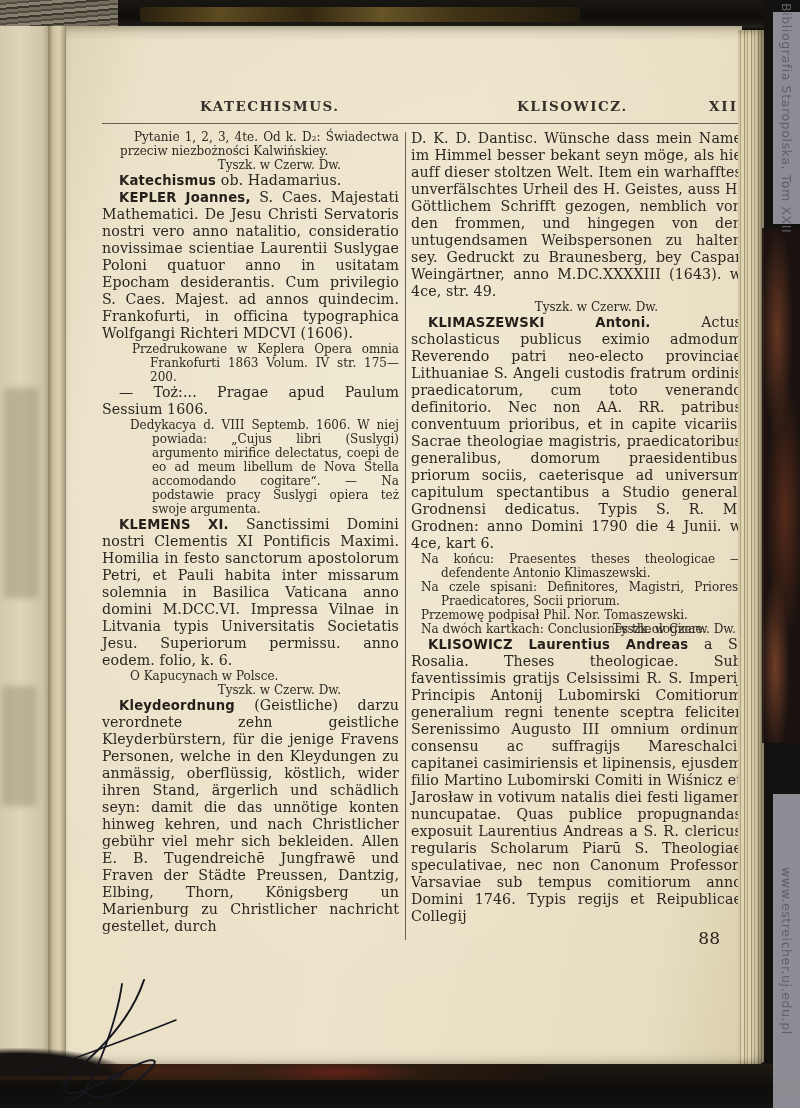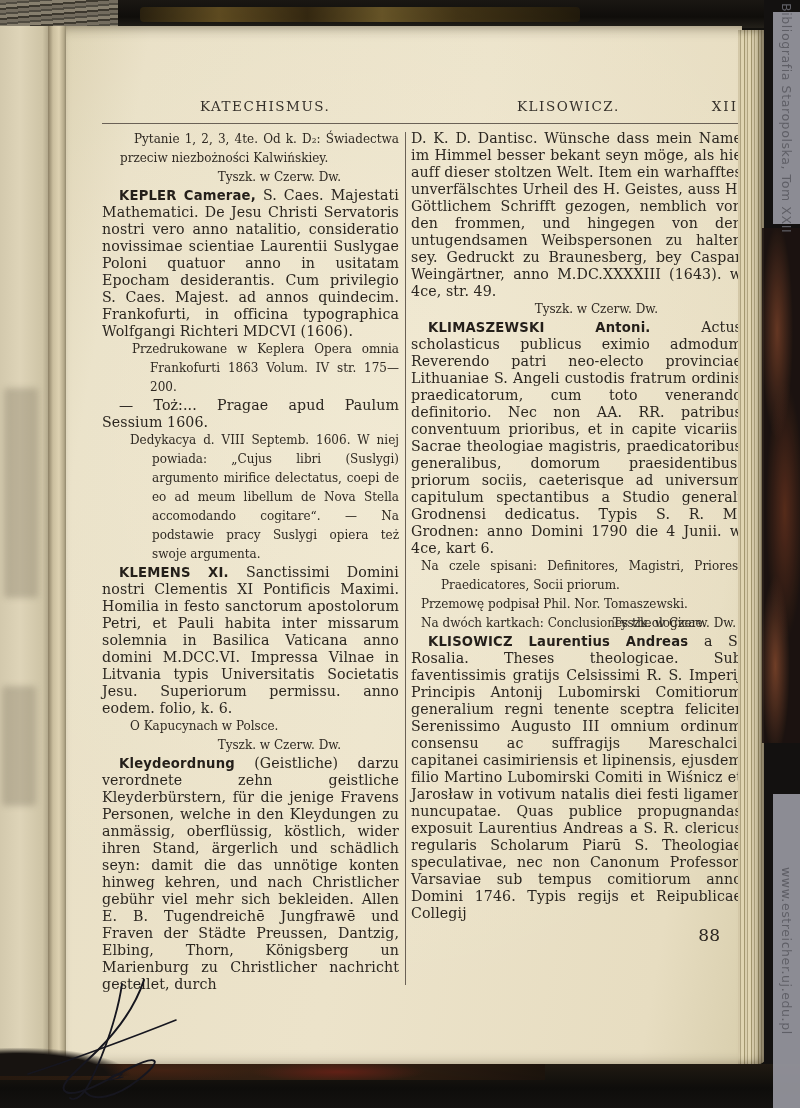--- a/index.html
+++ b/index.html
@@ -87,21 +87,21 @@
   .overlay-label span {
     writing-mode:vertical-rl;
     font-family:"DejaVu Sans","Liberation Sans",sans-serif;
     font-size:12.5px; letter-spacing:.6px; color:#5f5f66; white-space:nowrap;
   }
   .label-volume { top:12px; height:212px; }
   .label-site   { top:794px; height:314px; }
   
   .header {
     position:absolute; left:36px; top:72px; width:640px; height:18px;
-    font-weight:normal; font-size:13.5px; letter-spacing:1.5px; color:#35302a;
+    font-weight:bold; font-size:13.5px; letter-spacing:1.5px; color:#35302a;
   }
   .header .h-left  { position:absolute; left:98px; }
   .header .h-right { position:absolute; left:415px; }
   .header .h-folio { position:absolute; right:4px; letter-spacing:2px;text-align:center; }
   .rule {
     position:absolute; left:36px; top:97px; width:640px; height:1px;
     background:#6a6156;
   }
   .cols {
     position:absolute; left:36px; top:104px; width:640px;
@@ -112,21 +112,21 @@
   .col-right { width:331px; }
   p { text-align:justify; }
   .entry {
     font-size:14.2px; line-height:17px; text-indent:17px; letter-spacing:.1px;
   }
   .entry b, .headword {
     font-family:"DejaVu Sans","Liberation Sans",sans-serif;
     font-size:13.2px; letter-spacing:.2px; color:#241f1a;
   }
   .note {
-    font-size:12px; line-height:19px; color:#2f2922;
+    font-size:12px; line-height:14px; color:#2f2922;
   }
   .n-pytanie       { padding-left:18px; text-indent:14px; }
   .n-przedruk      { padding-left:48px; text-indent:-18px; }
   .n-dedykacya     { padding-left:50px; text-indent:-22px; }
   .n-kapucynach    { padding-left:28px; }
   .n-hang          { padding-left:30px; text-indent:-20px; }
   .src-right       { text-align:right; padding-right:58px; }
   .src-right-wide  { text-align:right; padding-right:84px; }
   .note-withsrc    { position:relative; }
   .note-withsrc .src-abs {
@@ -159,22 +159,23 @@
       <span class="h-folio">XII</span>
     </div>
     <div class="rule"></div>
 
     <div class="cols">
 
       <div class="col-left">
         <p class="note n-pytanie">Pytanie 1, 2, 3, 4te. Od k. D₂: Świadectwa przeciw niezbożności Kalwińskiey.</p>
         <p class="note src-right">Tyszk. w Czerw. Dw.</p>
 
-
-        <p class="entry"><b>KEPLER Camerae,</b><span> S. Caes. Majestati Mathematici. De Jesu Christi Servatoris nostri vero anno natalitio, consideratio novissimae scientiae Laurentii Suslygae Poloni quatuor anno in usitatam Epocham desiderantis. Cum privilegio S. Caes. Majest. ad annos quindecim. Frankofurti, in officina typographica Wolfgangi Richteri MDCVI (1606).</span></p>
+        <p class="entry"><b>Katechismus</b><span> ob. Hadamarius.</span></p>
+
+        <p class="entry"><b>KEPLER Joannes,</b><span> S. Caes. Majestati Mathematici. De Jesu Christi Servatoris nostri vero anno natalitio, consideratio novissimae scientiae Laurentii Suslygae Poloni quatuor anno in usitatam Epocham desiderantis. Cum privilegio S. Caes. Majest. ad annos quindecim. Frankofurti, in officina typographica Wolfgangi Richteri MDCVI (1606).</span></p>
 
         <p class="note n-przedruk">Przedrukowane w Keplera Opera omnia Frankofurti 1863 Volum. IV str. 175—200.</p>
 
         <p class="entry">— Toż:... Pragae apud Paulum Sessium 1606.</p>
 
         <p class="note n-dedykacya">Dedykacya d. VIII Septemb. 1606. W niej powiada: „Cujus libri (Suslygi) argumento mirifice delectatus, coepi de eo ad meum libellum de Nova Stella accomodando cogitare“. — Na podstawie pracy Suslygi opiera też swoje argumenta.</p>
 
         <p class="entry"><b>KLEMENS XI.</b><span> Sanctissimi Domini nostri Clementis XI Pontificis Maximi. Homilia in festo sanctorum apostolorum Petri, et Pauli habita inter missarum solemnia in Basilica Vaticana anno domini M.DCC.VI. Impressa Vilnae in Litvania typis Universitatis Societatis Jesu. Superiorum permissu. anno eodem. folio, k. 6.</span></p>
 
 
@@ -185,20 +186,21 @@
       </div>
 
       <div class="divider"></div>
 
       <div class="col-right">
         <p class="entry" style="text-indent:0;">D. K. D. Dantisc. Wünsche dass mein Name im Himmel besser bekant seyn möge, als hie auff dieser stoltzen Welt. Item ein warhafftes unverfälschtes Urheil des H. Geistes, auss H. Göttlichem Schrifft gezogen, nemblich von den frommen, und hingegen von den untugendsamen Weibspersonen zu halten sey. Gedruckt zu Braunesberg, bey Caspar Weingärtner, anno M.DC.XXXXIII (1643). w 4ce, str. 49.</p>
         <p class="note src-right-wide">Tyszk. w Czerw. Dw.</p>
 
         <p class="entry"><b>KLIMASZEWSKI Antoni.</b><span> Actus scholasticus publicus eximio admodum Reverendo patri neo-electo provinciae Lithuaniae S. Angeli custodis fratrum ordinis praedicatorum, cum toto venerando definitorio. Nec non AA. RR. patribus conventuum prioribus, et in capite vicariis. Sacrae theologiae magistris, praedicatoribus generalibus, domorum praesidentibus, priorum sociis, caeterisque ad universum capitulum spectantibus a Studio generali Grodnensi dedicatus. Typis S. R. M. Grodnen: anno Domini 1790 die 4 Junii. w 4ce, kart 6.</span></p>
 
+        <p class="note n-hang">Na końcu: Praesentes theses theologicae — defendente Antonio Klimaszewski.</p>
         <p class="note n-hang">Na czele spisani: Definitores, Magistri, Priores, Praedicatores, Socii priorum.</p>
         <p class="note n-hang">Przemowę podpisał Phil. Nor. Tomaszewski.</p>
         <p class="note n-hang note-withsrc"><span>Na dwóch kartkach: Conclusiones theologicae.</span><span class="src-abs">Tyszk. w Czerw. Dw.</span></p>
 
         <p class="entry"><b>KLISOWICZ Laurentius Andreas</b><span> a S. Rosalia. Theses theologicae. Sub faventissimis gratijs Celsissimi R. S. Imperij Principis Antonij Lubomirski Comitiorum generalium regni tenente sceptra feliciter Serenissimo Augusto III omnium ordinum consensu ac suffragijs Mareschalci, capitanei casimiriensis et lipinensis, ejusdem filio Martino Lubomirski Comiti in Wiśnicz et Jarosław in votivum natalis diei festi ligamen nuncupatae. Quas publice propugnandas exposuit Laurentius Andreas a S. R. clericus regularis Scholarum Piarū S. Theologiae speculativae, nec non Canonum Professor. Varsaviae sub tempus comitiorum anno Domini 1746. Typis regijs et Reipublicae Collegij</span></p>
 
         <div class="page-number">88</div>
       </div>
 
     </div>

